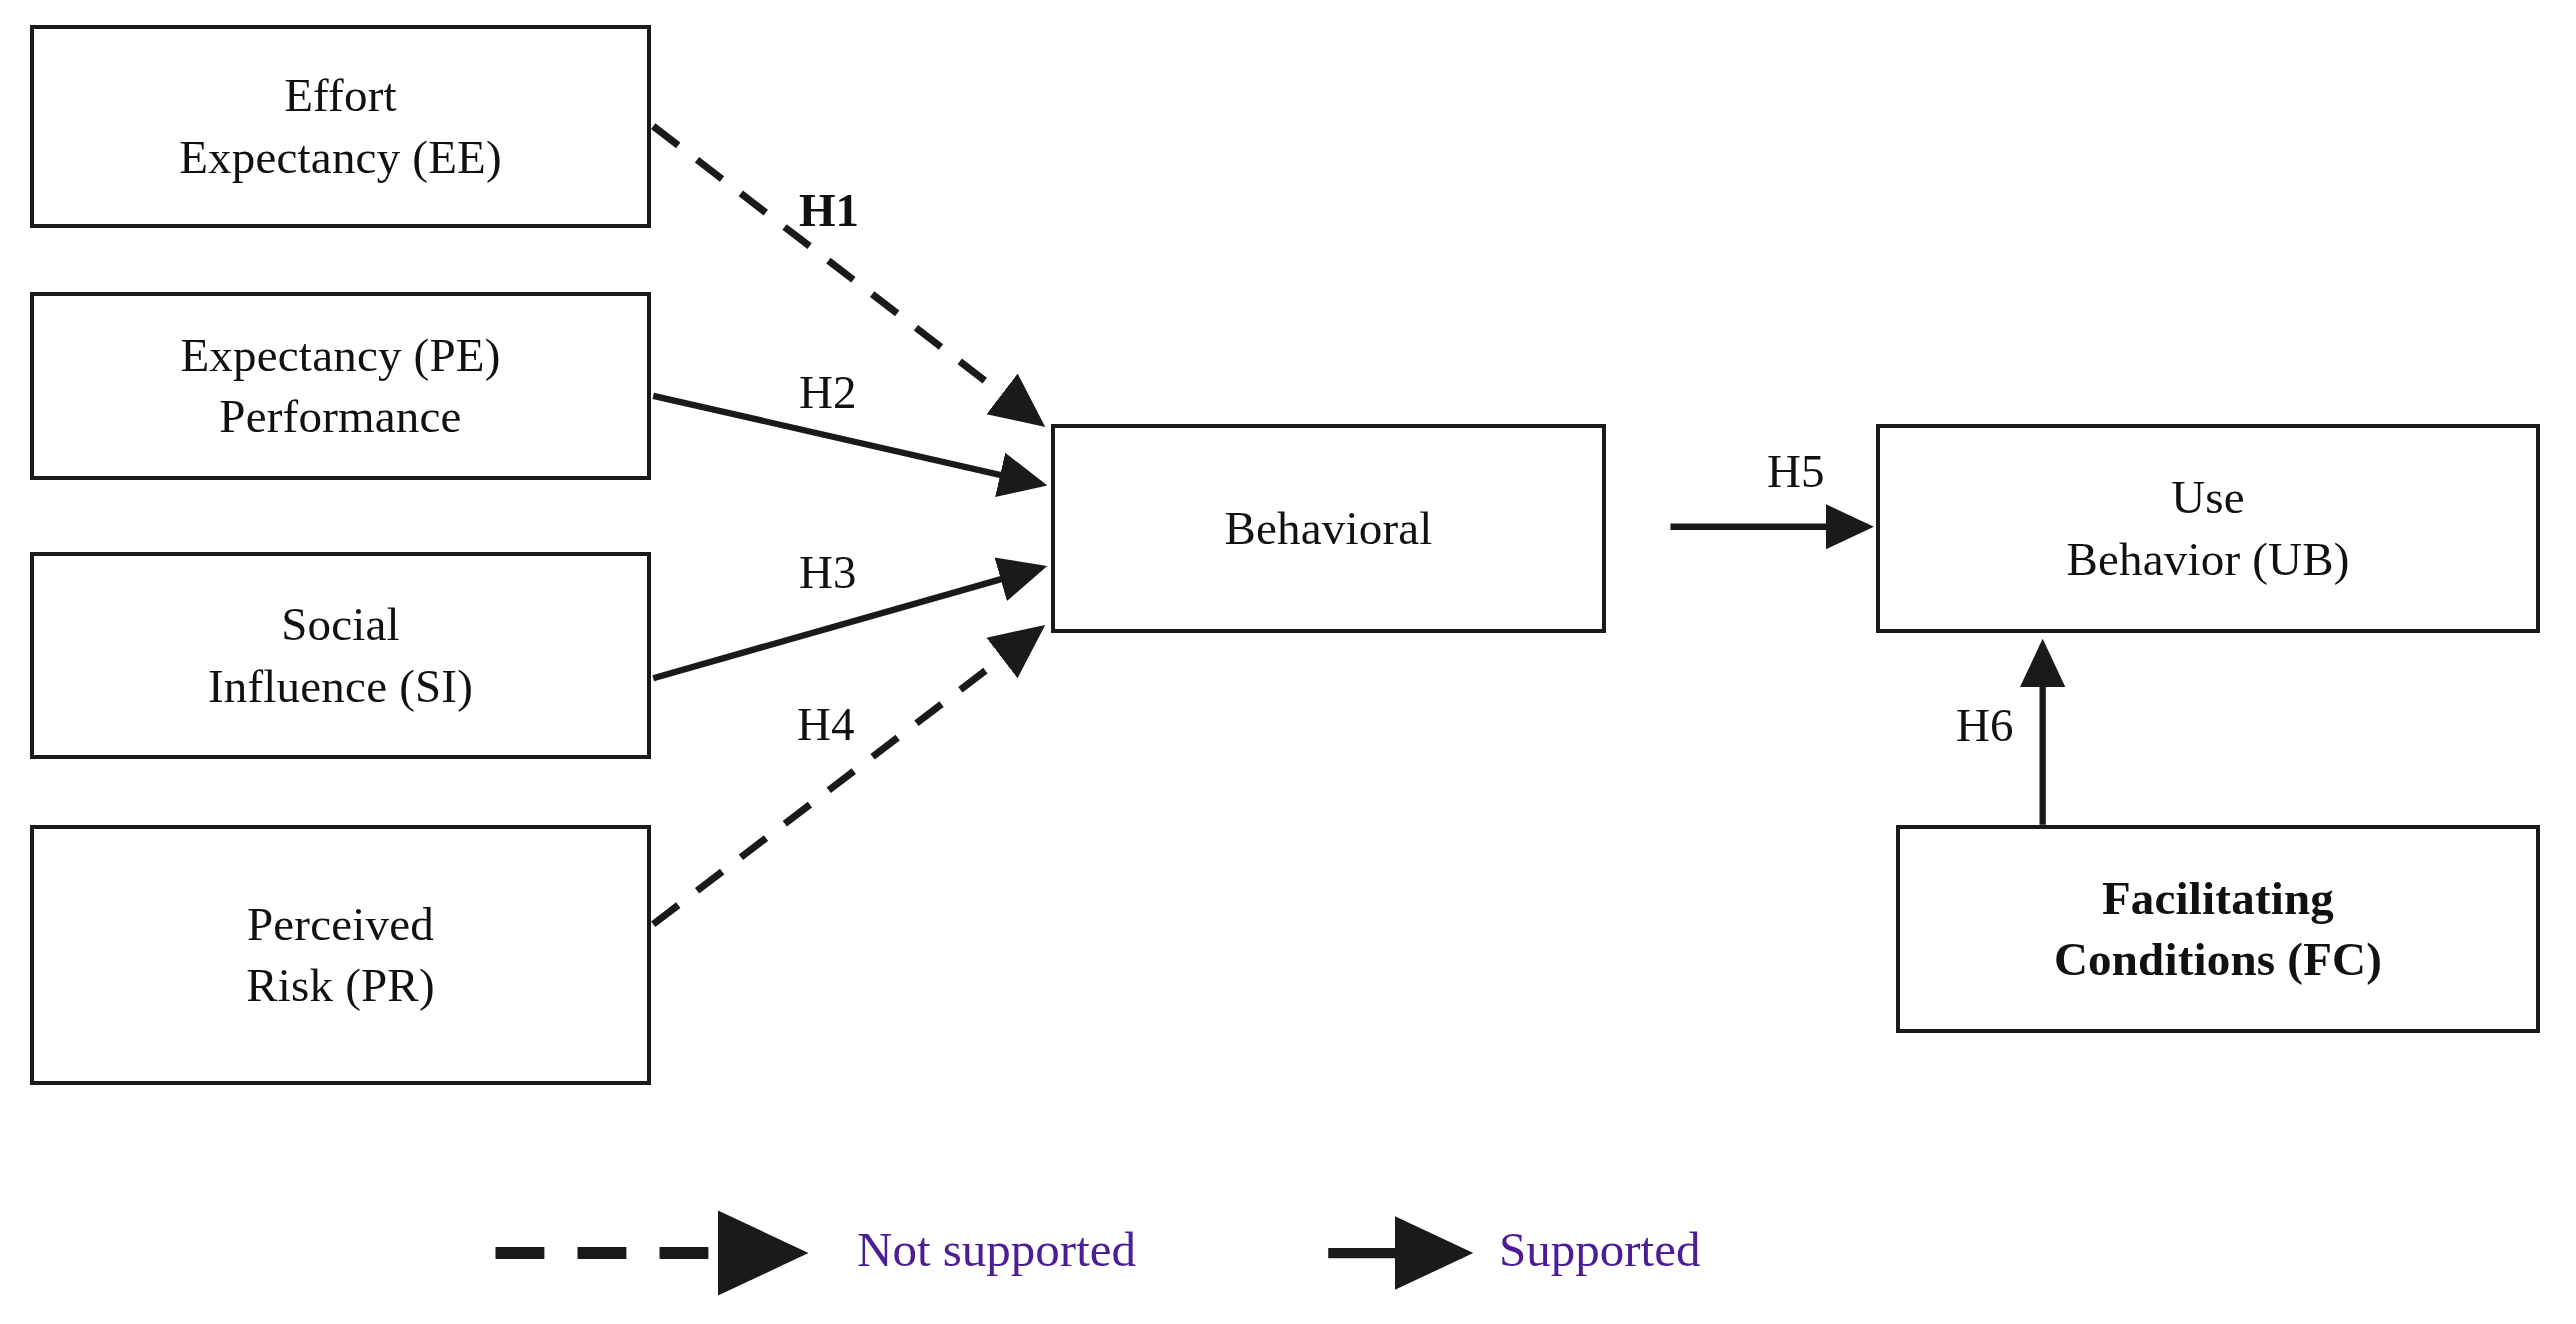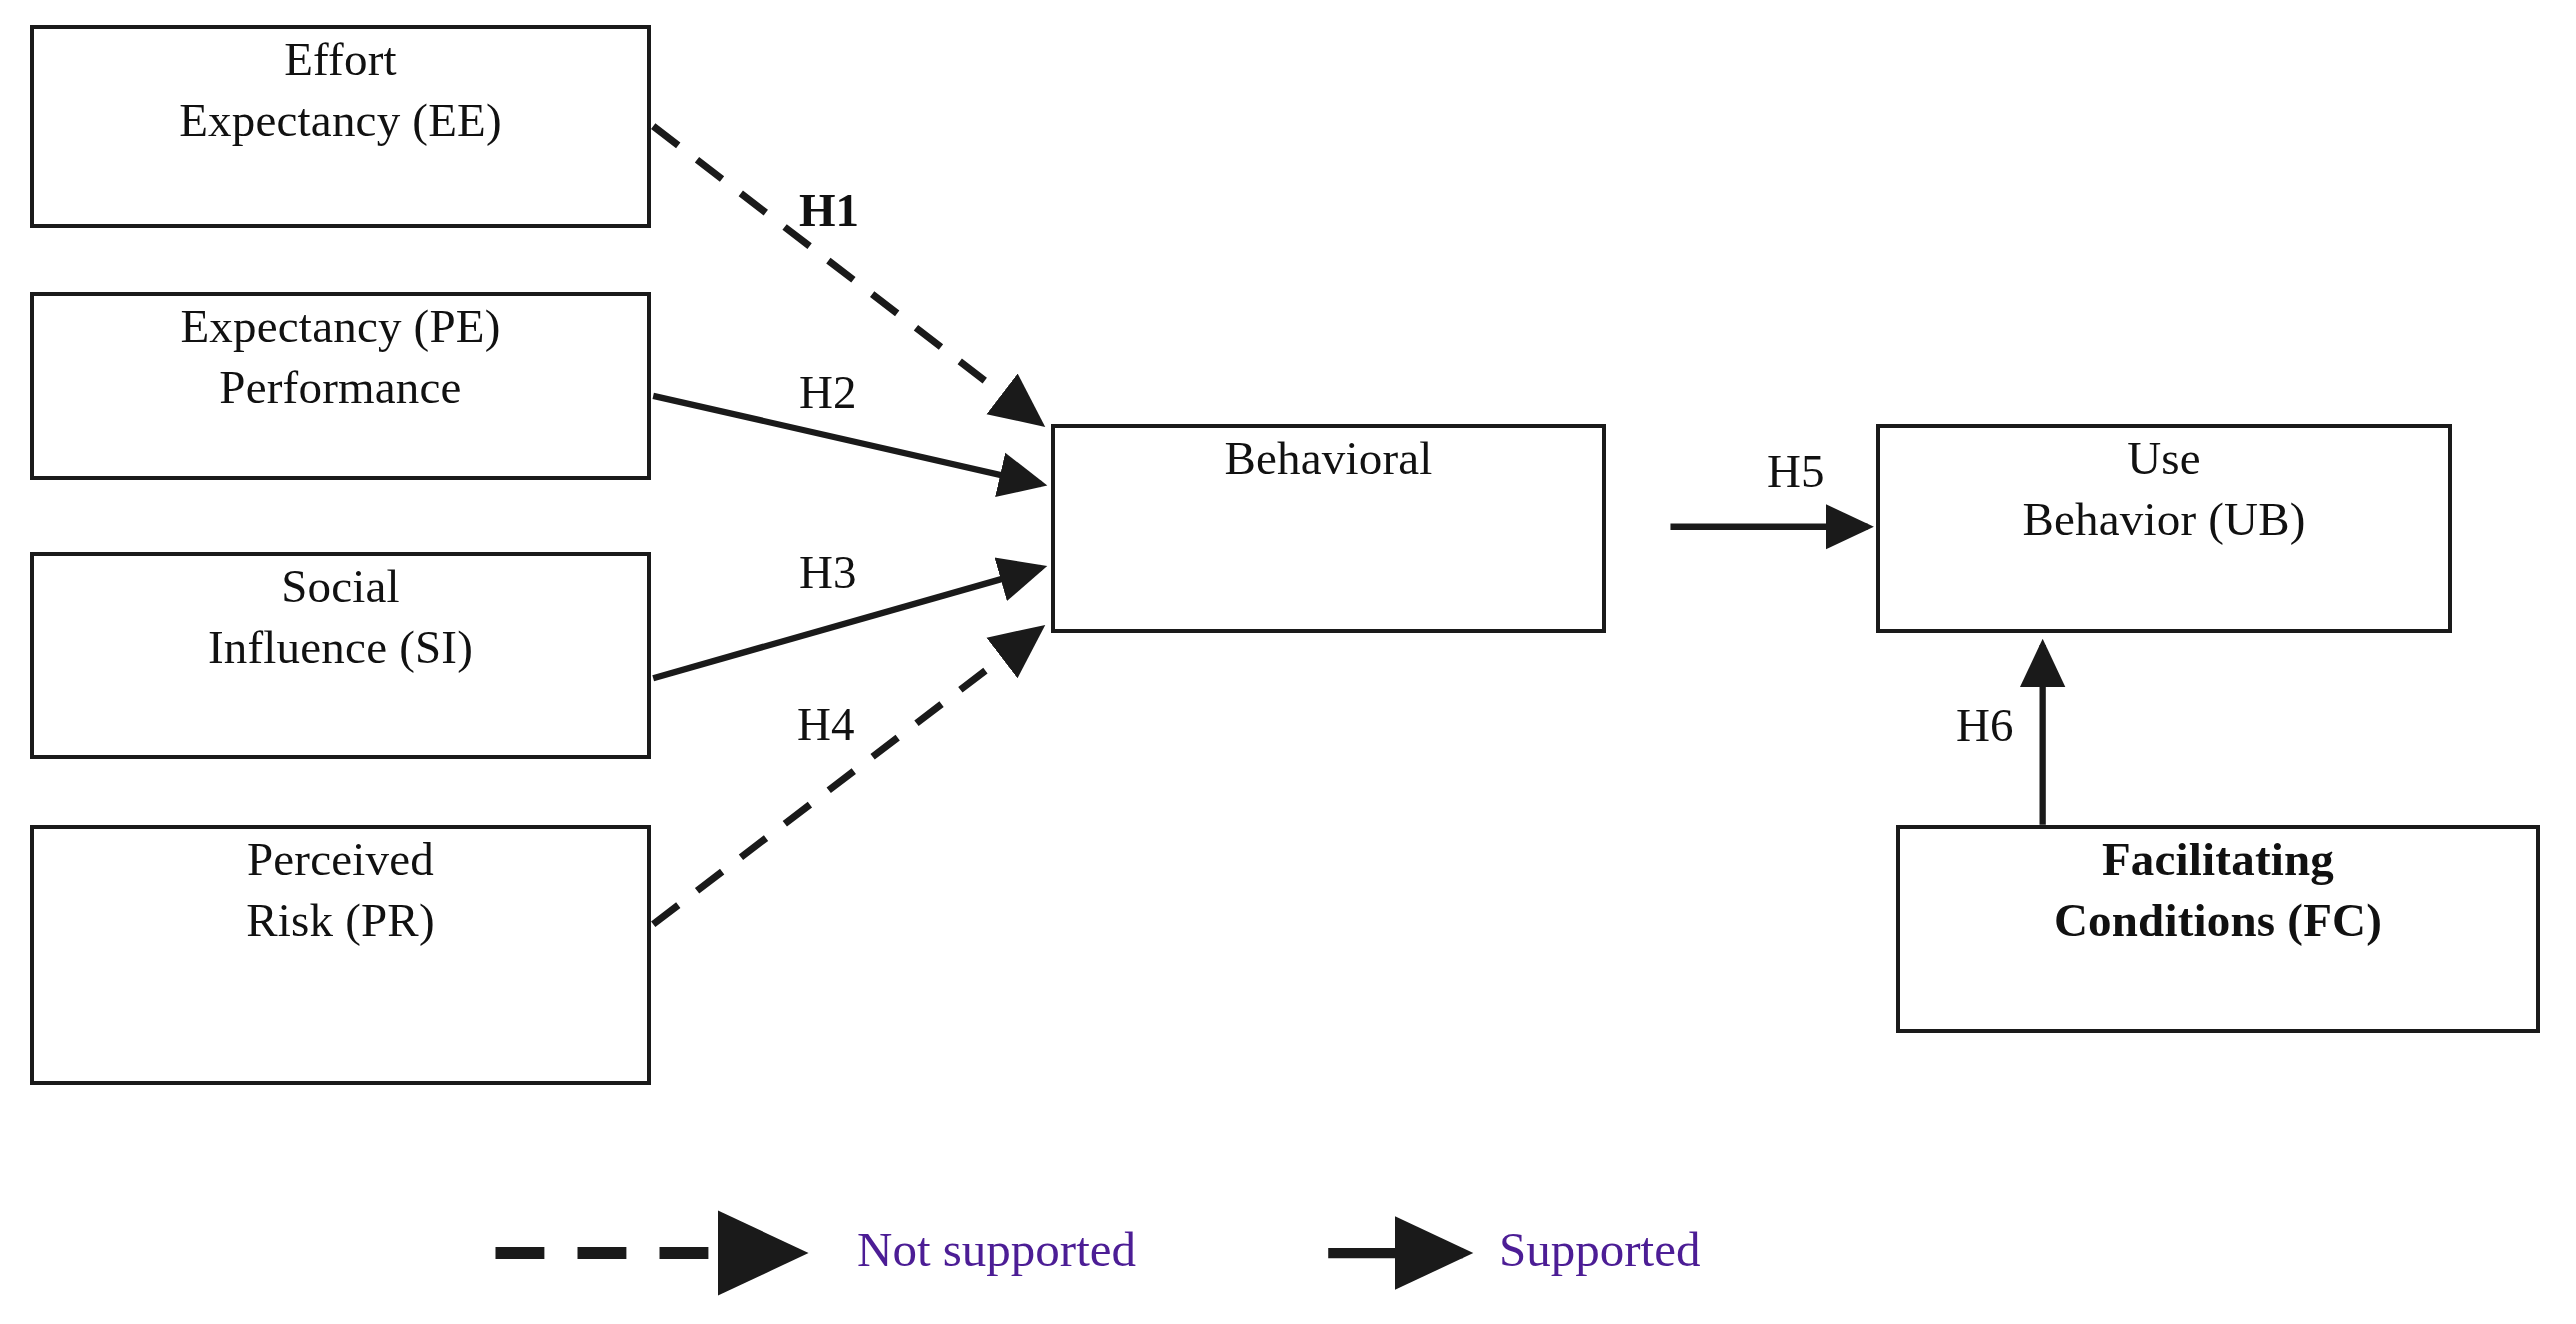--- a/index.html
+++ b/index.html
@@ -23,21 +23,21 @@
     height: 1324px;
   }
   .node-box {
     position: absolute;
     box-sizing: border-box;
     border: 4.7px solid #1a1a1a;
     background: #ffffff;
     display: flex;
     flex-direction: column;
     align-items: center;
-    justify-content: flex-start;
+    justify-content: center;
     text-align: center;
     color: #111111;
     font-size: 47px;
     line-height: 1.30;
     letter-spacing: 0.2px;
   }
   .node-box .ln {
     display: block;
     white-space: nowrap;
   }
@@ -121,21 +121,21 @@
 
   <div class="node-box" style="left:30px; top:825px; width:621px; height:260px;">
     <span class="ln">Perceived</span>
     <span class="ln">Risk (PR)</span>
   </div>
 
   <div class="node-box" style="left:1051px; top:424px; width:555px; height:209px;">
     <span class="ln">Behavioral</span>
   </div>
 
-  <div class="node-box" style="left:1876px; top:424px; width:576px; height:209px;">
+  <div class="node-box" style="left:1876px; top:424px; width:664px; height:209px;">
     <span class="ln">Use</span>
     <span class="ln">Behavior (UB)</span>
   </div>
 
   <div class="node-box" style="left:1896px; top:825px; width:644px; height:208px;font-weight:bold;">
     <span class="ln">Facilitating</span>
     <span class="ln">Conditions (FC)</span>
   </div>
 
   <div class="edge-label" style="left:799px; top:187px;font-weight:bold;">H1</div>

